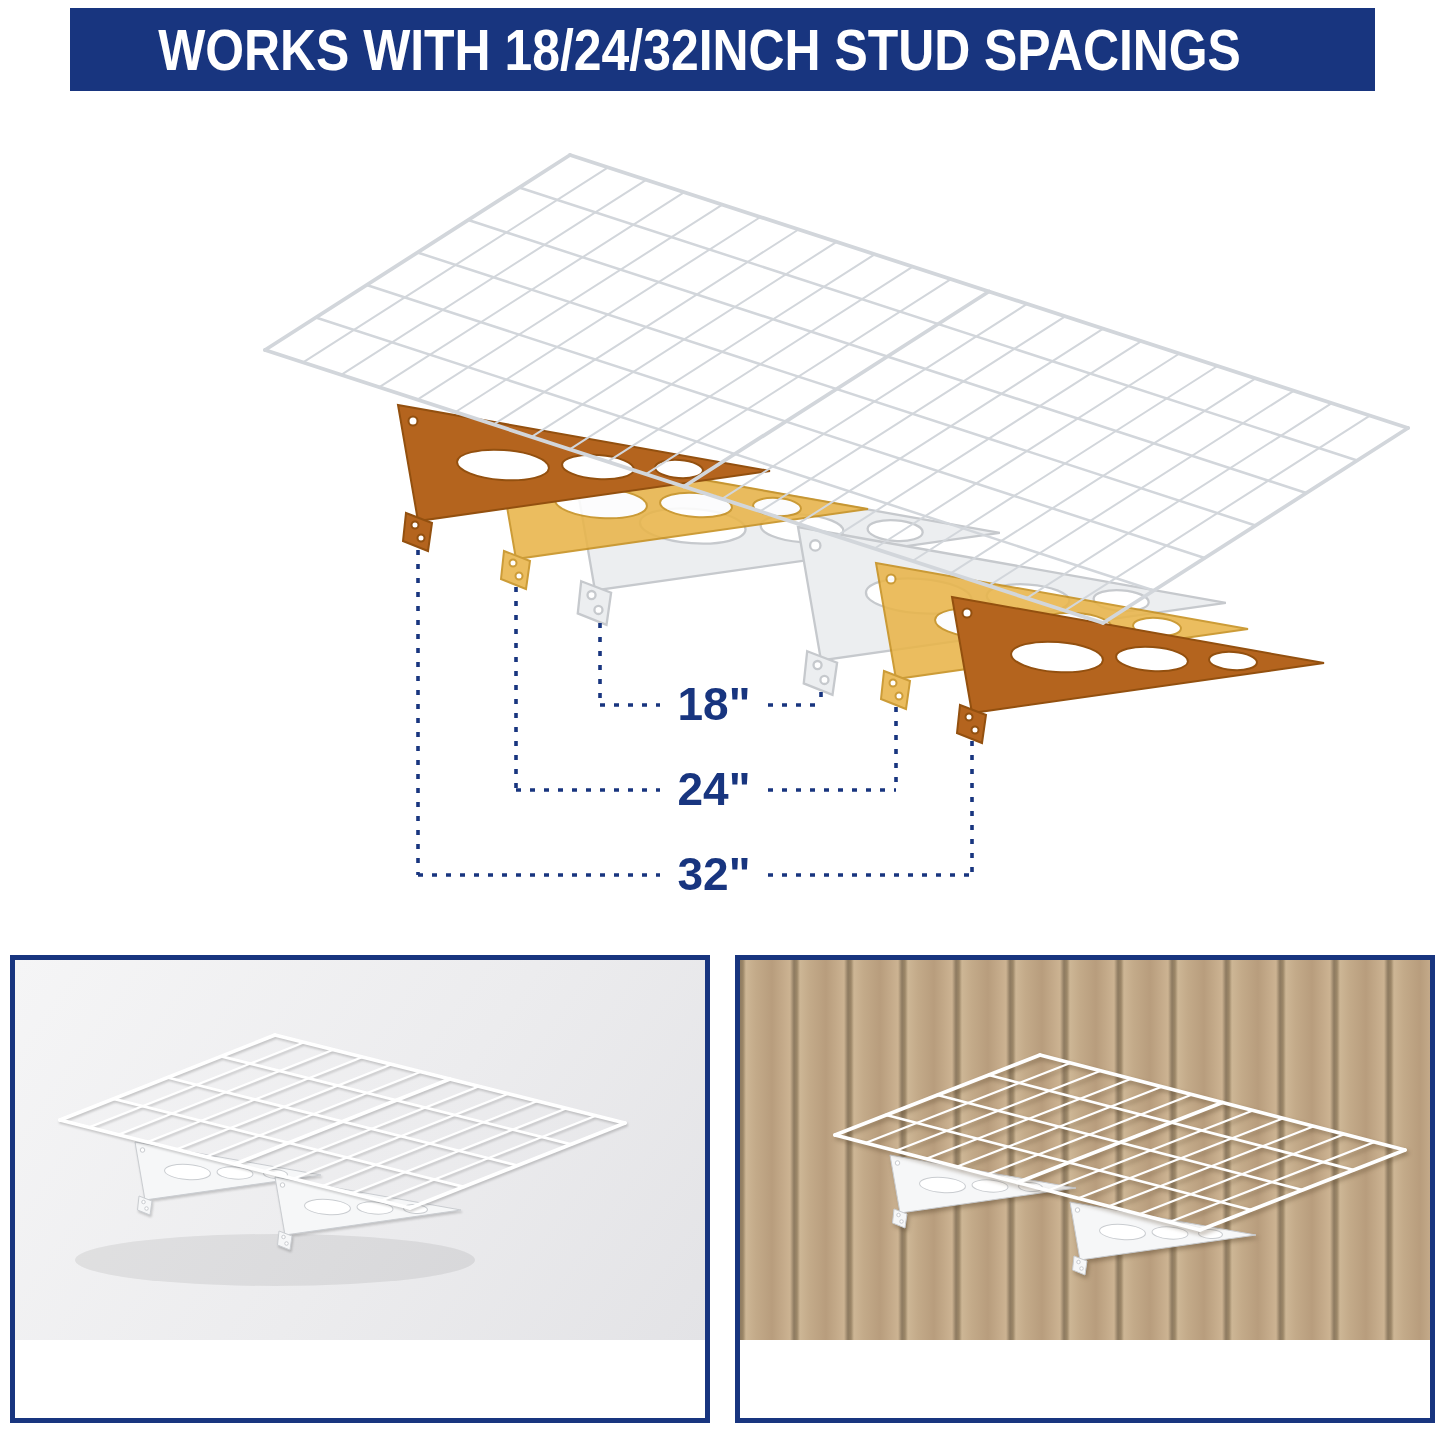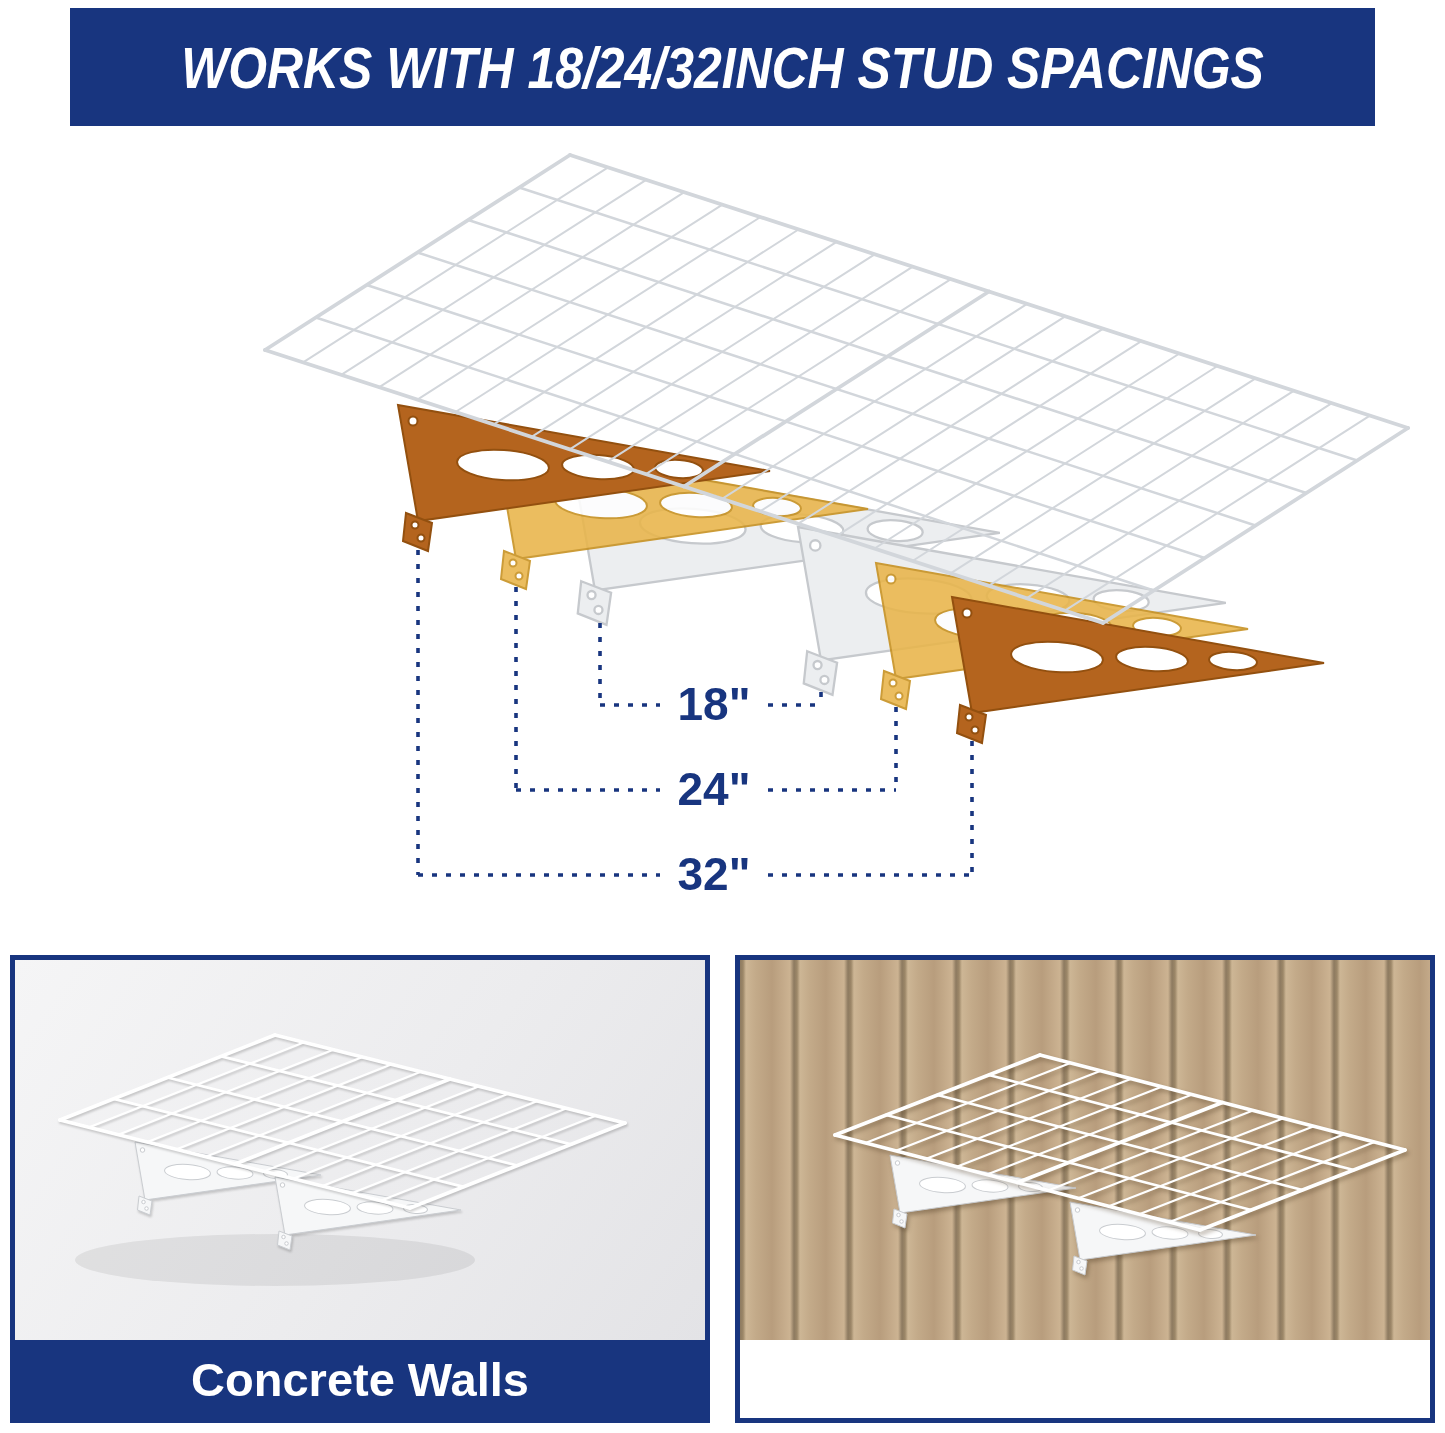--- a/index.html
+++ b/index.html
@@ -3,22 +3,22 @@
 <meta charset="utf-8">
 <style>
   :root{ --navy:#18357f; }
   *{margin:0;padding:0;box-sizing:border-box}
   html,body{background:#fff}
   body{
     width:1445px;height:1433px;position:relative;overflow:hidden;
     font-family:"Liberation Sans",sans-serif;
   }
   .banner{
-    position:absolute;left:70px;top:8px;width:1305px;height:118px;
-    background:var(--navy);display:flex;align-items:center;justify-content:center;font-style:italic;
+    position:absolute;left:70px;top:8px;width:1305px;height:83px;
+    background:var(--navy);display:flex;align-items:center;justify-content:flex-start;
   }
   .banner span{
     color:#fff;font-weight:bold;font-size:58px;white-space:nowrap;
     display:inline-block;transform:scaleX(.86);letter-spacing:0;
   }
   #diagram{position:absolute;left:0;top:95px}
   .panel{
     position:absolute;top:955px;width:700px;height:468px;
     border:5px solid var(--navy);display:flex;flex-direction:column;background:#fff;
   }
@@ -146,23 +146,20 @@
           <line x1="220.0" y1="204.0" x2="435.0" y2="119.0" stroke-width="3.6"></line>
           <line x1="249.2" y1="211.3" x2="464.2" y2="126.3" stroke-width="2.2"></line>
           <line x1="278.3" y1="218.7" x2="493.3" y2="133.7" stroke-width="2.2"></line>
           <line x1="307.5" y1="226.0" x2="522.5" y2="141.0" stroke-width="2.2"></line>
           <line x1="336.7" y1="233.3" x2="551.7" y2="148.3" stroke-width="2.2"></line>
           <line x1="365.8" y1="240.7" x2="580.8" y2="155.7" stroke-width="2.2"></line>
           <line x1="395.0" y1="248.0" x2="610.0" y2="163.0" stroke-width="3.6"></line>
         </g>
     </svg>
   </div>
-  <div class="panel-caption">
-    <span>Concrete Walls</span>
-  </div>
 </div>
 
 <div class="panel" id="panel-wood">
   <div class="panel-art wood">
     <svg width="690" height="380" viewBox="0 0 690 380">
       <g class="wire-wood">
         <use href="#bracket" transform="translate(150,195) scale(0.5)" fill="#f6f7f8" stroke="#c9ccd0"></use>
         <use href="#bracket" transform="translate(330,242) scale(0.5)" fill="#f6f7f8" stroke="#c9ccd0"></use>
       </g>
       <g id="grid-wood" class="wire-wood" stroke="#ffffff" stroke-linecap="round">

